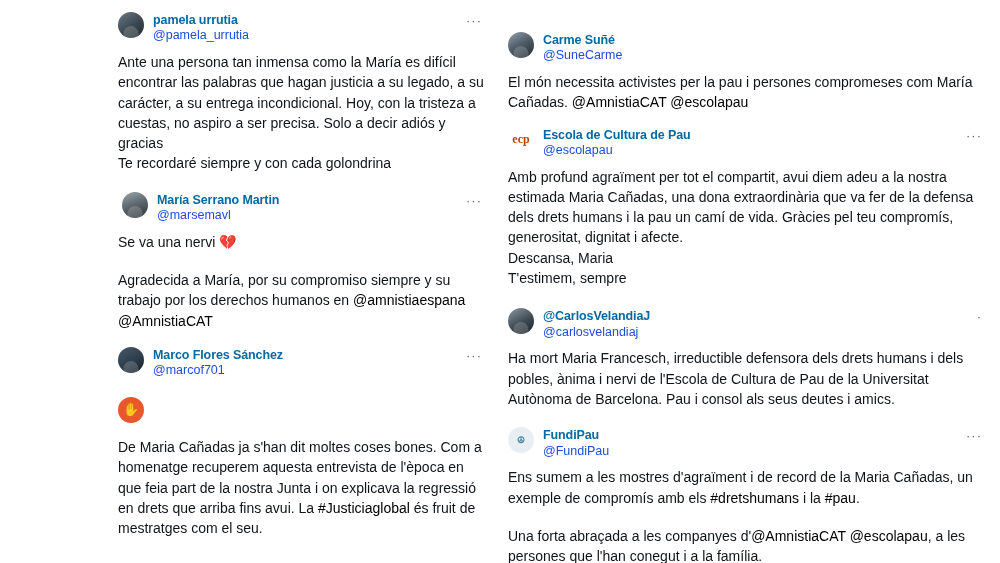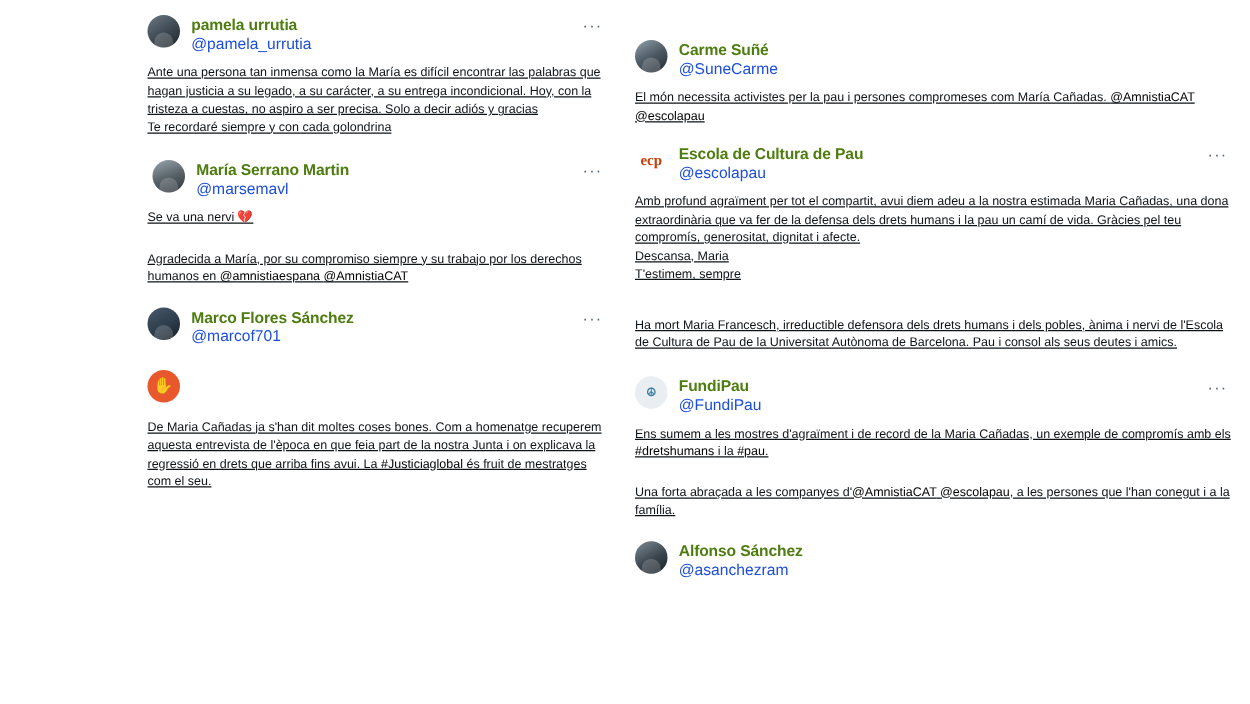--- a/index.html
+++ b/index.html
@@ -82,45 +82,44 @@
     font-weight: bold;
   }
   .avatar.a7 .ico { color: #c2410c; font-size: 12px; font-family: "Liberation Serif", serif; }
   .avatar.a9 .ico { color: #3a7d9c; font-size: 9px; }
   .avatar.a4 .ico { color: #ffffff; font-size: 13px; }
 
   .names { line-height: 1.15; padding-top: 1px; }
   .display-name {
     font-size: 12.5px;
     font-weight: bold;
-    color: #4d7c0f;
+    color: #0369a1;
     letter-spacing: -0.1px;
   }
   .handle {
     font-size: 12.5px;
     color: #1d4ed8;
     margin-top: 1px;
   }
   .more-icon {
     position: absolute;
     right: 6px;
     top: 2px;
     color: #536471;
     font-size: 13px;
     letter-spacing: 1px;
     line-height: 1;
     cursor: pointer;
   }
   .tweet-body {
-    font-size: 10px;
+    font-size: 14px;
     line-height: 1.45;
     color: #0f1419;
     margin-top: 6px;
     white-space: pre-line;
-    text-decoration: underline;
   }
   .tweet-body .link { color: #000000; }
   .sp-12 { height: 12px; }
   .sp-14 { height: 14px; }
   .sp-16 { height: 16px; }
   .sp-18 { height: 18px; }
   .sp-20 { height: 20px; }
   .head-off-2 { margin-left: 4px; }
 </style>
 </head>
@@ -224,20 +223,30 @@
         <div class="more-icon">···</div>
       </div>
       <div class="tweet-body">Amb profund agraïment per tot el compartit, avui diem adeu a la nostra estimada Maria Cañadas, una dona extraordinària que va fer de la defensa dels drets humans i la pau un camí de vida. Gràcies pel teu compromís, generositat, dignitat i afecte.
 Descansa, Maria
 T'estimem, sempre</div>
     </div>
 
     <div class="sp-20"></div>
 
     <div class="tweet">
+      <div class="tweet-head">
+        <div class="avatar a8">
+            <div class="face"></div>
+          </div>
+        <div class="names">
+          <div class="display-name">@CarlosVelandiaJ</div>
+          <div class="handle">@carlosvelandiaj</div>
+        </div>
+        <div class="more-icon">·</div>
+      </div>
       <div class="tweet-body">Ha mort Maria Francesch, irreductible defensora dels drets humans i dels pobles, ànima i nervi de l'Escola de Cultura de Pau de la Universitat Autònoma de Barcelona. Pau i consol als seus deutes i amics.</div>
     </div>
 
     <div class="sp-18"></div>
 
     <div class="tweet">
       <div class="tweet-head">
         <div class="avatar a9">
             <div class="ico">☮</div>
           </div>

